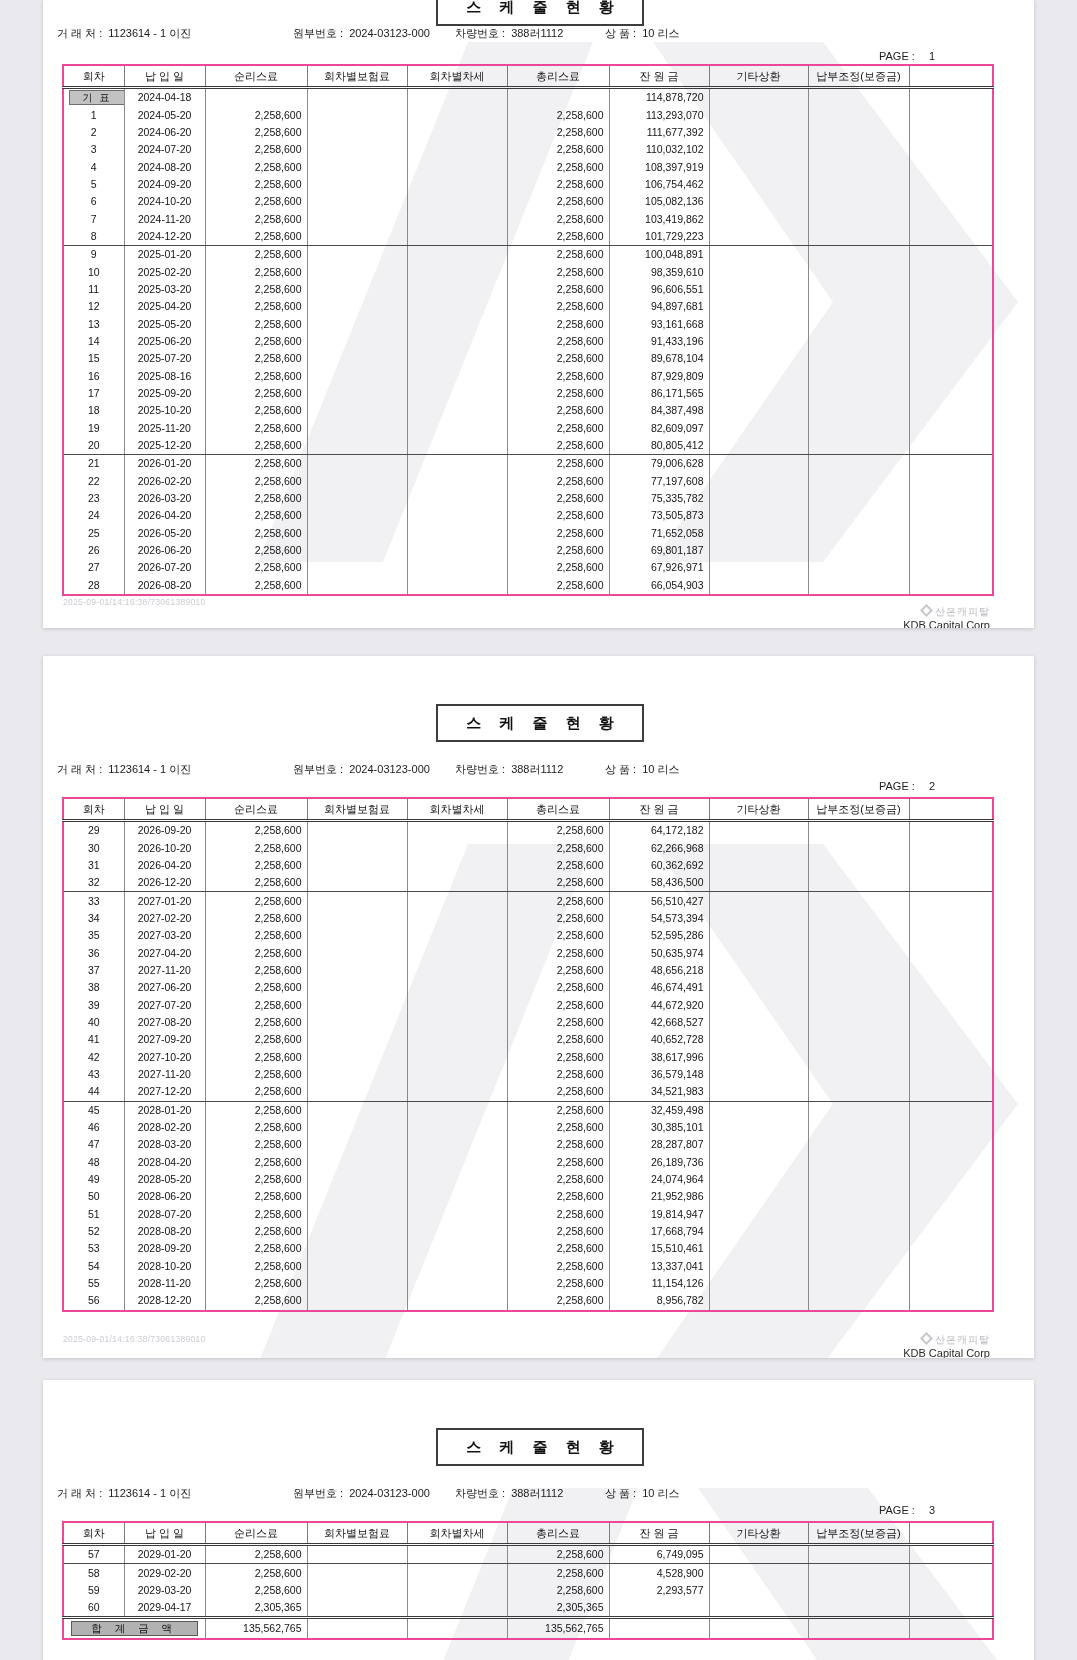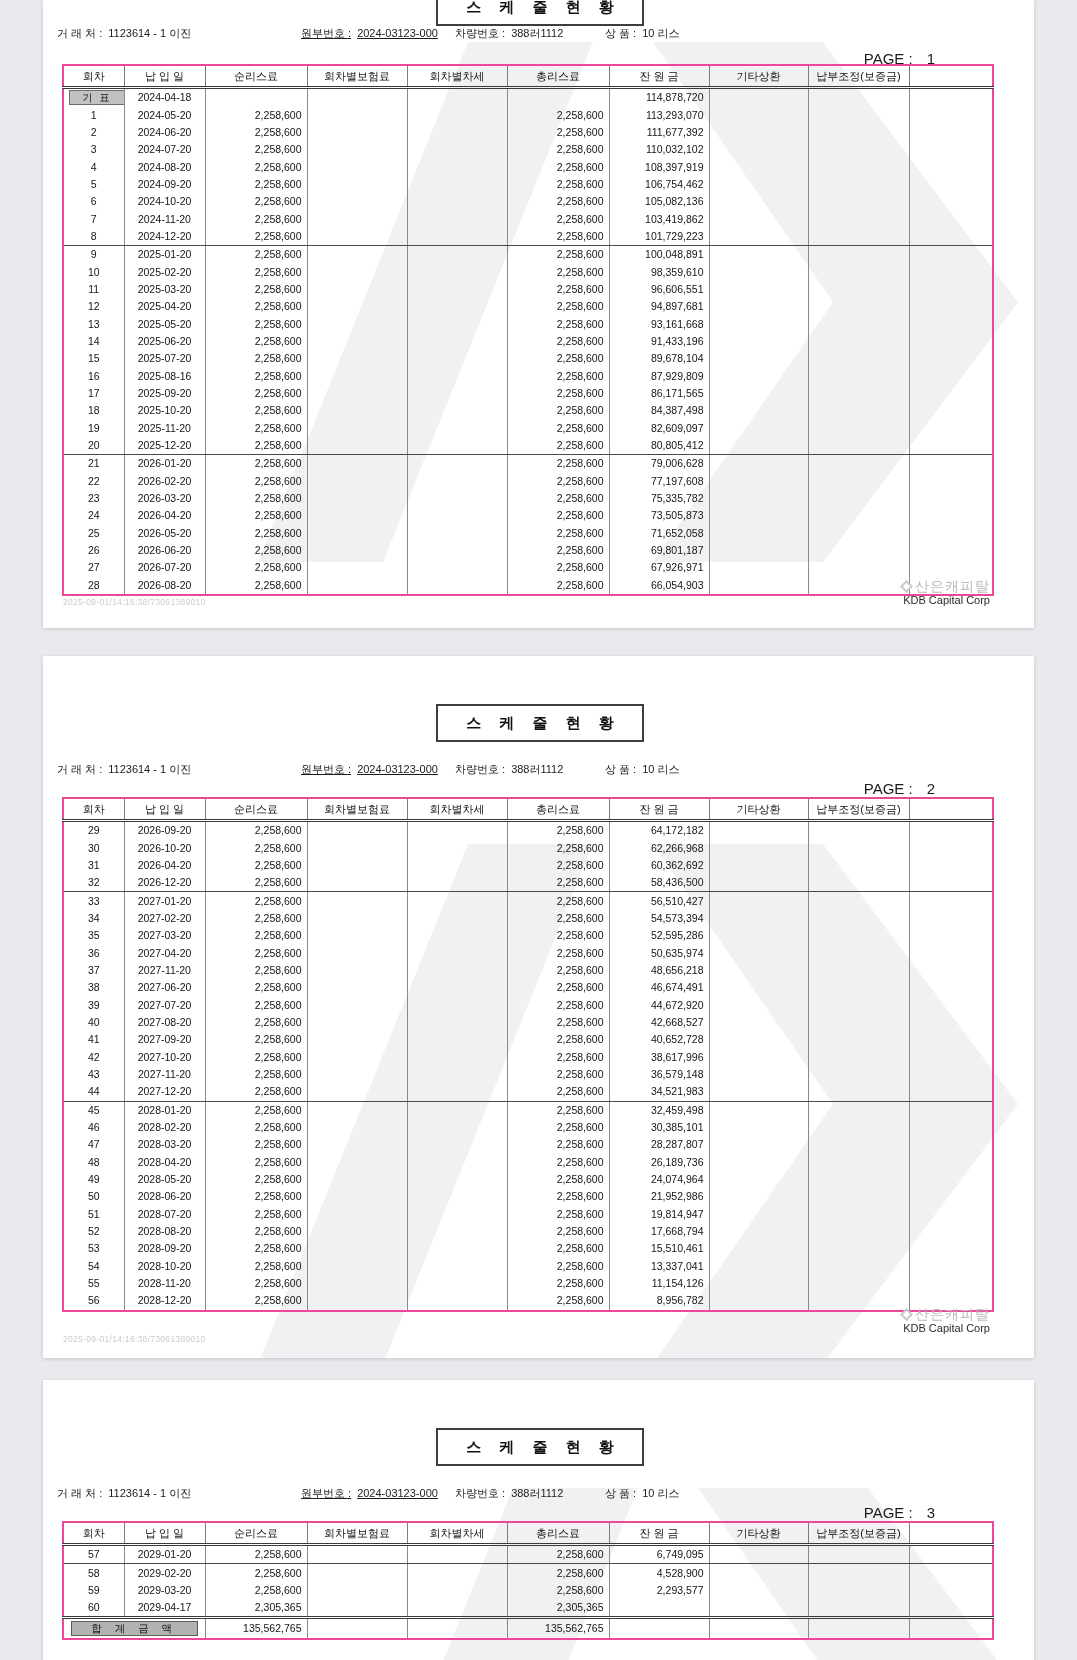--- a/index.html
+++ b/index.html
@@ -31,25 +31,25 @@
     display:flex;align-items:center;justify-content:center;
     font-size:15px;font-weight:bold;letter-spacing:7px;color:#111;
     white-space:nowrap;text-indent:7px;
   }
   #page1 .title-box{top:-12px;}
   #page2 .title-box,#page3 .title-box{top:48px;}
 
   
   .m{position:absolute;font-size:11px;color:#1c1c1c;white-space:nowrap;}
   .m .lab{margin-right:6px;}
-  .m1{left:14px;}.m2{left:258px;text-decoration:underline;}.m3{left:412px;}.m4{left:562px;}
+  .m1{left:14px;}.m2{left:250px;}.m3{left:412px;}.m4{left:562px;}
   #page1 .m{top:26px;}
   #page2 .m,#page3 .m{top:106px;}
 
-  .page-no{position:absolute;right:99px;font-size:15px;color:#1c1c1c;white-space:nowrap;}
+  .page-no{position:absolute;right:99px;font-size:11px;color:#1c1c1c;white-space:nowrap;}
   #page1 .page-no{top:50px;}
   #page2 .page-no,#page3 .page-no{top:124px;}
   .page-no .num{display:inline-block;margin-left:14px;}
 
   
   .sched-table{
     position:absolute;left:19px;width:930px;
     border-collapse:collapse;table-layout:fixed;
     font-size:10.5px;color:#141414;
     border:2px solid #ec4899;
@@ -79,21 +79,21 @@
   tr.total td{border-top:3px double #3a3a3a;height:18.5px;}
   .total-label-wrap{
     margin:1px 2px;background:#b2b2b2;border:1px solid #5a5a5a;
     text-align:center;color:#111;font-size:10.5px;letter-spacing:5px;line-height:13px;
   }
 
   
   .brand{position:absolute;right:44px;text-align:right;line-height:13px;}
   #page1 .brand{top:580px;}
   #page2 .brand{top:652px;}
-  .brand-kr{font-size:14px;color:#b9b9bf;letter-spacing:1px;vertical-align:middle;}
+  .brand-kr{font-size:10px;color:#b9b9bf;letter-spacing:1px;vertical-align:middle;margin-top:24px;}
   .brand-kr svg{vertical-align:-2px;margin-right:2px;}
   .brand-en{font-size:11px;color:#2a2a2a;margin-top:1px;}
   .stamp{position:absolute;left:20px;font-size:8.5px;color:#cbcbd2;letter-spacing:0.3px;}
   #page1 .stamp{top:597px;}
   #page2 .stamp{top:678px;}
 </style>
 </head>
 <body>
 
 <div class="page" id="page1">

